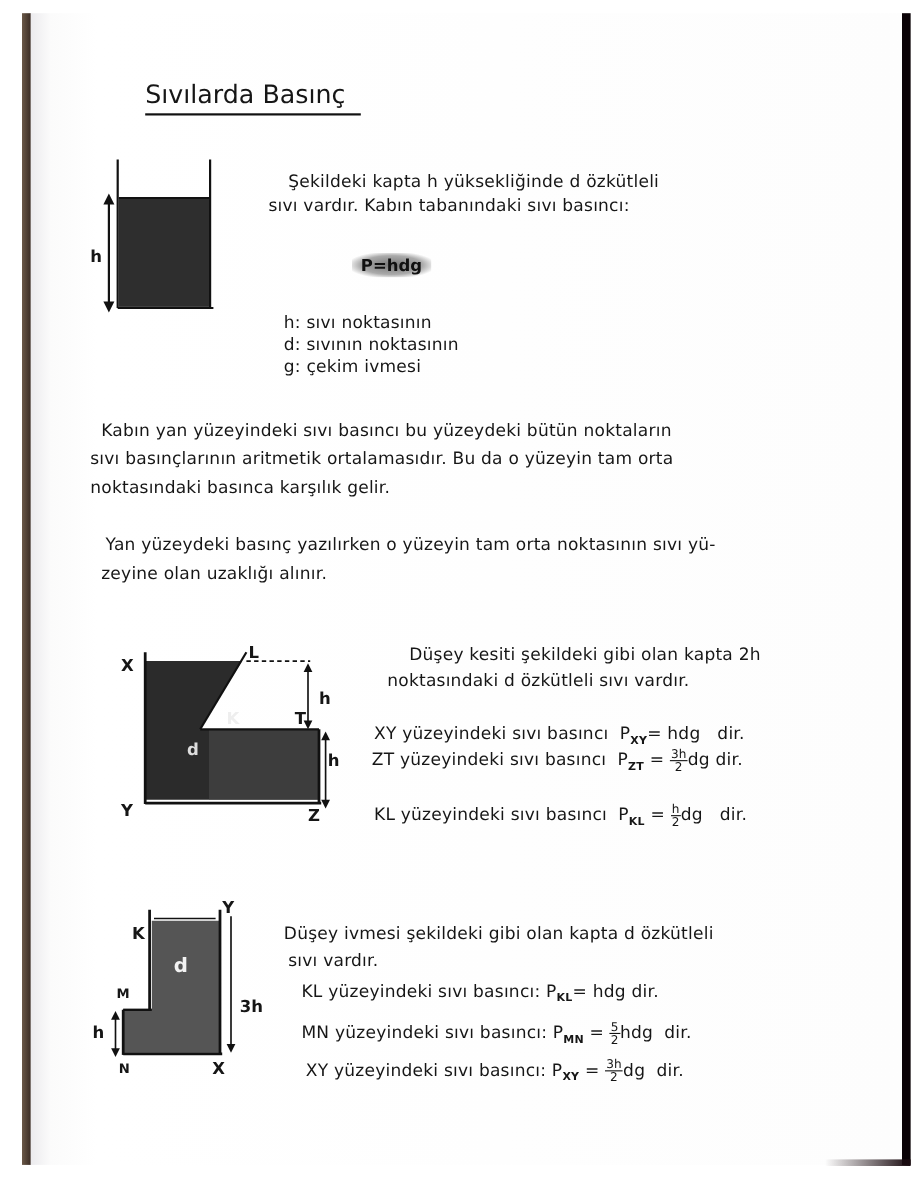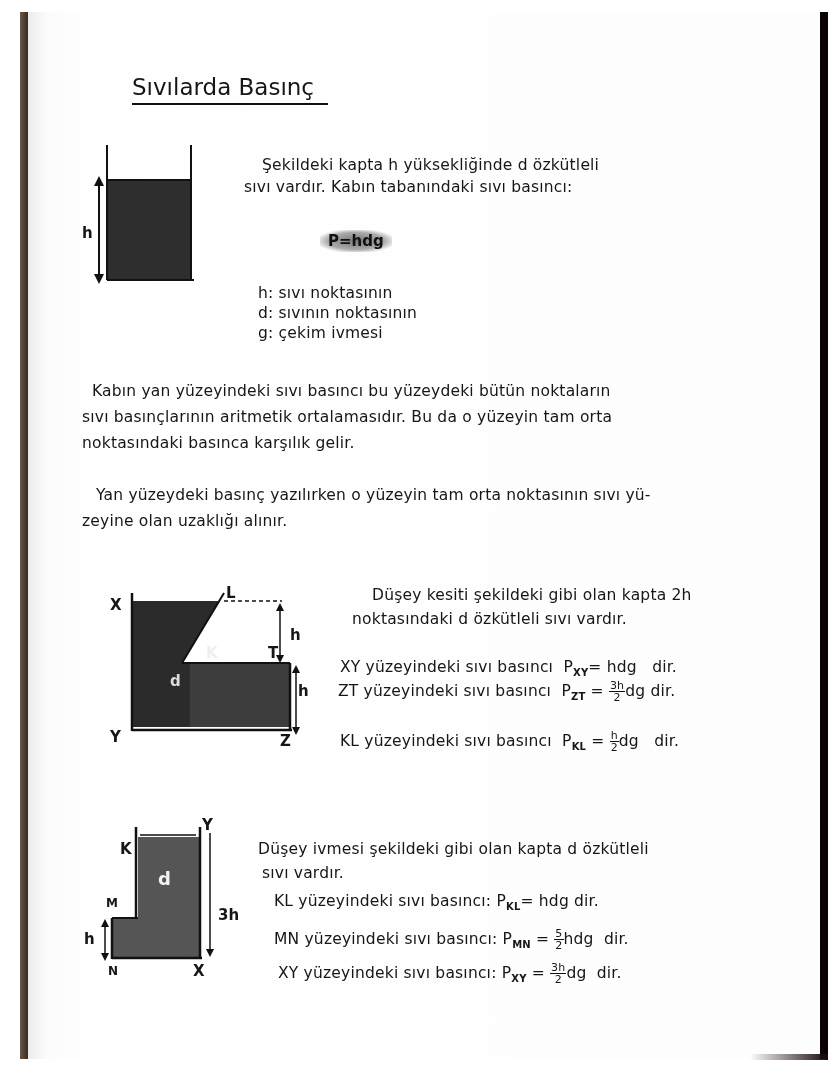--- a/index.html
+++ b/index.html
@@ -68,21 +68,21 @@
 <div class="formula-box">P=hdg</div>
 <div class="hw" style="left:258px;top:284px">h: sıvı noktasının</div>
 <div class="hw" style="left:258px;top:304px">d: sıvının noktasının</div>
 <div class="hw" style="left:258px;top:324px">g: çekim ivmesi</div>
 
 <div class="hw" style="left:92px;top:382px">Kabın yan yüzeyindeki sıvı basıncı bu yüzeydeki bütün noktaların</div>
 <div class="hw" style="left:82px;top:408px">sıvı basınçlarının aritmetik ortalamasıdır. Bu da o yüzeyin tam orta</div>
 <div class="hw" style="left:82px;top:434px">noktasındaki basınca karşılık gelir.</div>
 
 <div class="hw" style="left:96px;top:486px">Yan yüzeydeki basınç yazılırken o yüzeyin tam orta noktasının sıvı yü-</div>
-<div class="hw" style="left:82px;top:512px">zeyine olan uzaklığı alınır.</div>
+<div class="hw" style="left:92px;top:512px">zeyine olan uzaklığı alınır.</div>
 
 <svg style="left:120px;top:585px" width="180" height="160" viewBox="0 0 180 160">
   <polygon points="12,16 100,16 62,78 170,78 170,142 12,142" fill="#2b2b2b"></polygon>
   <polygon points="70,78 170,78 170,142 70,142" fill="#4a4a4a" opacity="0.6"></polygon>
   <line x1="12" y1="8" x2="12" y2="146" stroke="#111" stroke-width="2.5"></line>
   <line x1="12" y1="145" x2="172" y2="145" stroke="#111" stroke-width="2.5"></line>
   <line x1="170" y1="78" x2="170" y2="146" stroke="#111" stroke-width="2.5"></line>
   <line x1="62" y1="78" x2="170" y2="78" stroke="#111" stroke-width="2"></line>
   <line x1="62" y1="78" x2="104" y2="8" stroke="#111" stroke-width="2"></line>
   <line x1="104" y1="16" x2="162" y2="16" stroke="#111" stroke-width="1.5" stroke-dasharray="4,3"></line>

